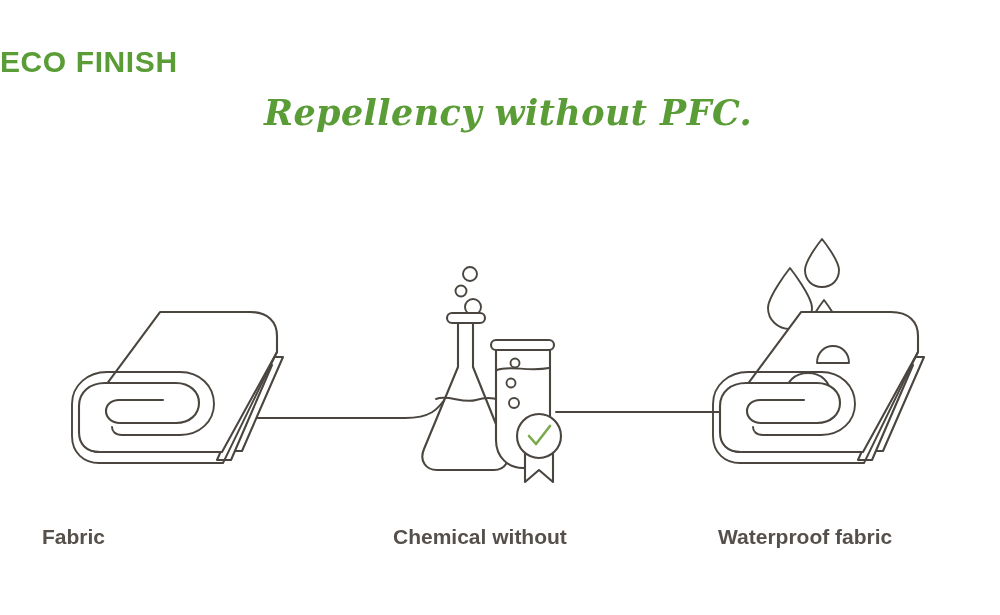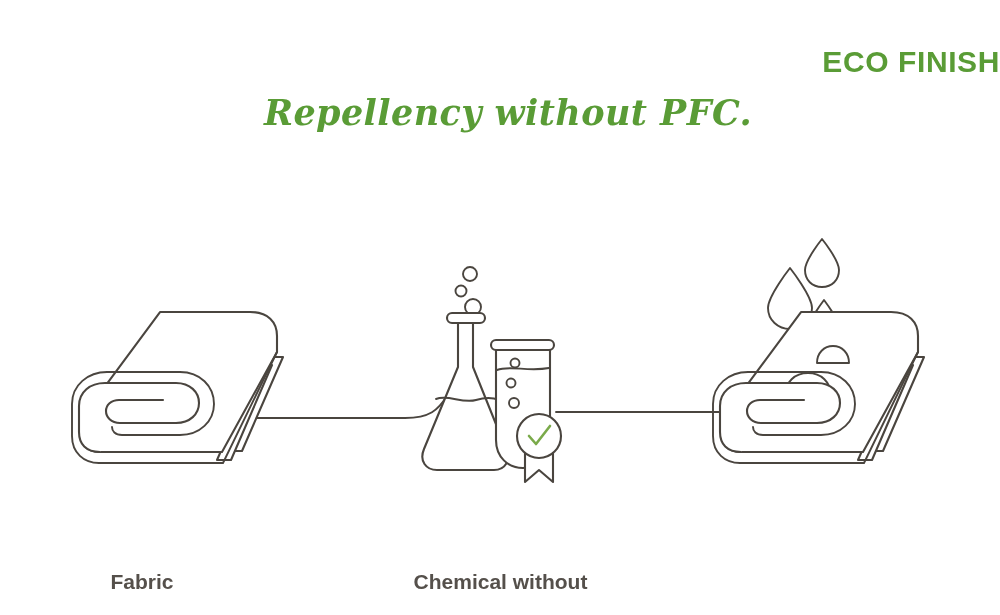--- a/index.html
+++ b/index.html
@@ -18,21 +18,21 @@
   #stage {
     position: relative;
     width: 1000px;
     height: 615px;
     background: #ffffff;
   }
   .title {
     position: absolute;
     left: 0;
     width: 1000px;
-    text-align: right;
+    text-align: left;
     color: #5a9c36;
     font-family: "Liberation Sans", sans-serif;
     font-weight: bold;
     font-size: 30px;
     letter-spacing: 0.6px;
     top: 45px;
     line-height: 34px;
   }
   .subtitle {
     position: absolute;
@@ -43,22 +43,22 @@
     font-family: "DejaVu Serif", serif;
     font-weight: bold;
     font-style: italic;
     font-size: 35px;
     top: 90px;
     line-height: 46px;
     letter-spacing: 0.4px;
   }
   .caption {
     position: absolute;
-    top: 569px;
-    text-align: center;
+    top: 524px;
+    text-align: left;
     color: #55504b;
     font-family: "Liberation Sans", sans-serif;
     font-weight: bold;
     font-size: 21px;
     line-height: 26px;
     white-space: nowrap;
   }
   #cap-0 { left: 42px;  width: 200px; }
   #cap-1 { left: 393px; width: 215px; }
   #cap-2 { left: 718px; width: 225px; }
@@ -235,14 +235,15 @@
                C 841 372 855 386 855 404
                C 855 421 841 435 821 435
                L 763 435
                C 756 435 753 431 753 427"></path>
       <path class="stroke-thin" d="M 740 463 L 864 463 L 918 352"></path>
     </g>
   </svg>
 
   <div class="caption" id="cap-0">Fabric</div>
   <div class="caption" id="cap-1">Chemical without</div>
+  <div class="caption" id="cap-2">Waterproof fabric</div>
 
 </div>
 
 </body></html>

